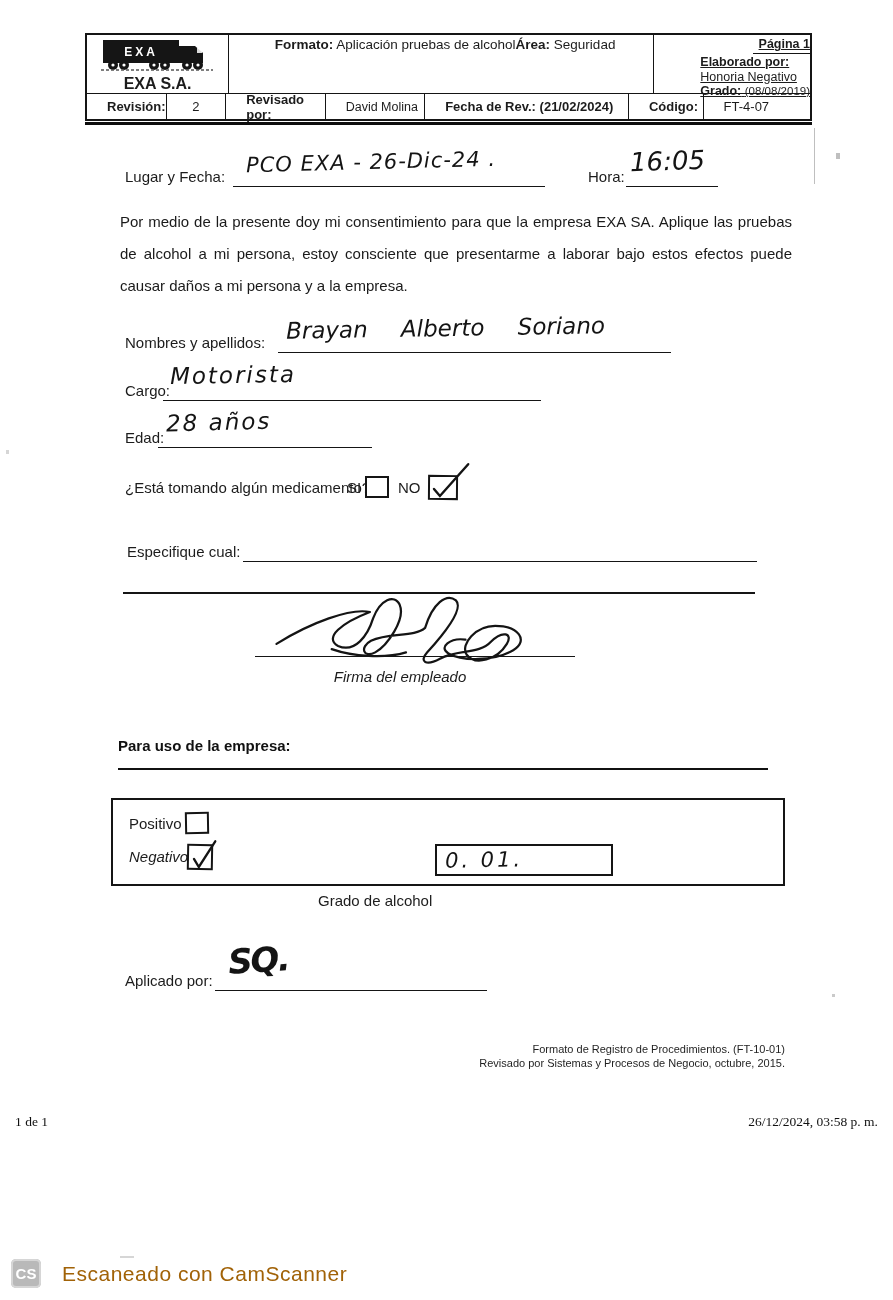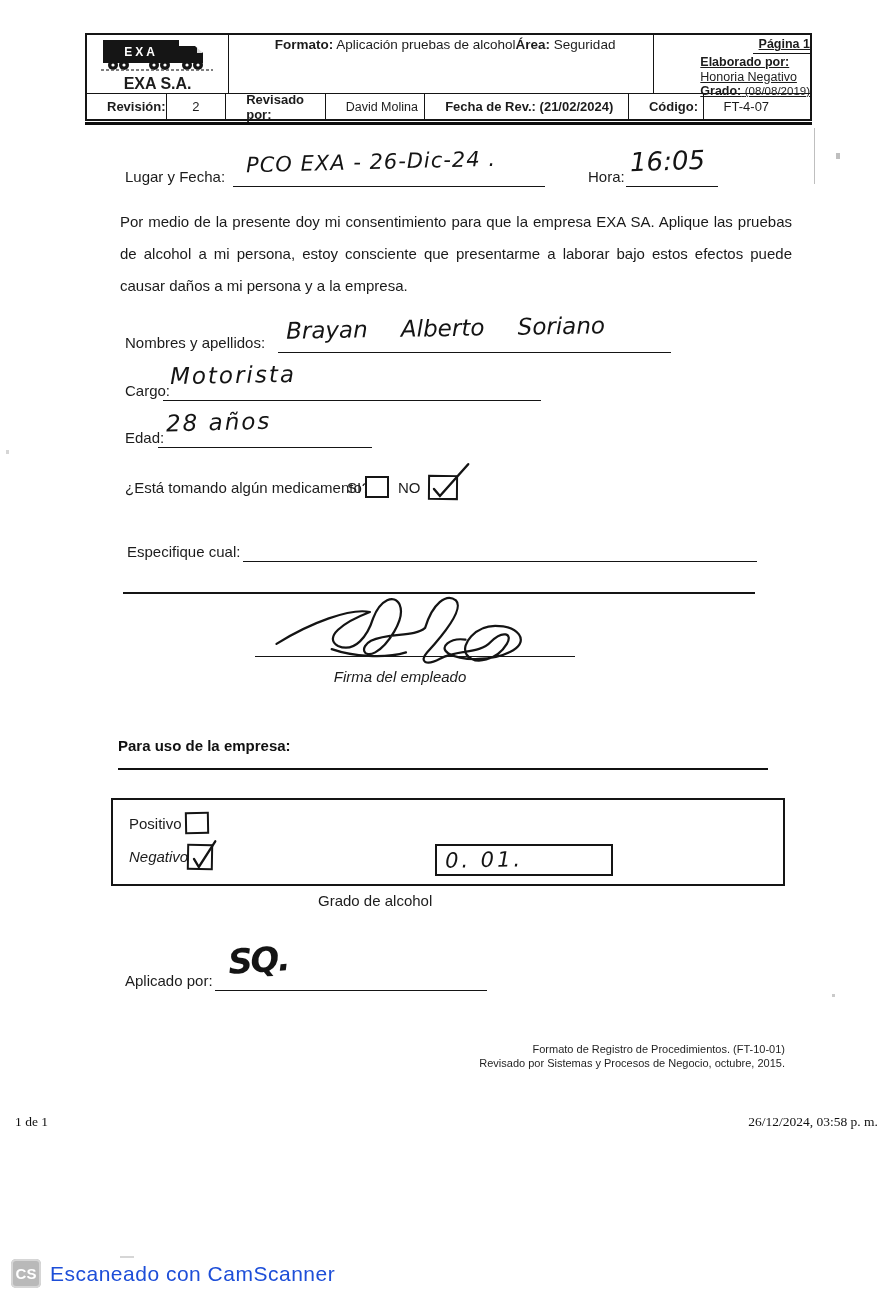--- a/index.html
+++ b/index.html
@@ -29,21 +29,21 @@
   .boldlabel{font-size:15px;font-weight:bold;color:#111;}
   .fill-line{border-bottom:1.6px solid #151515;}
   .hand{font-family:"DejaVu Sans", sans-serif;font-style:italic;color:#141414;white-space:nowrap;}
   .para{
     left:120px;top:206px;width:672px;font-size:15px;line-height:32px;
     text-align:justify;color:#1a1a1a;
   }
   .cbx{box-sizing:border-box;border:2px solid #151515;background:#fff;position:absolute;}
   .footer-small{right:108px;top:1042px;text-align:right;font-size:11px;line-height:14px;color:#1f1f1f;}
   .print-line{font-family:"Liberation Serif", serif;font-size:13.5px;color:#111;}
-  .wm-text{font-size:21px;color:#1d4ed8;letter-spacing:.5px;}
+  .wm-text{font-size:21px;color:#a16207;letter-spacing:.5px;margin-left:12px;}
   .wm-badge{
     width:30px;height:29px;background:#b9b9b9;border-radius:5px;color:#ffffff;
     font-weight:bold;font-size:15px;display:flex;align-items:center;justify-content:center;
     box-shadow:0 0 0 2px #d6d6d6 inset;
   }
   .artifact{background:#8a8a8a;opacity:.55;}
   svg{display:block;}
 </style>
 </head>
 <body>

